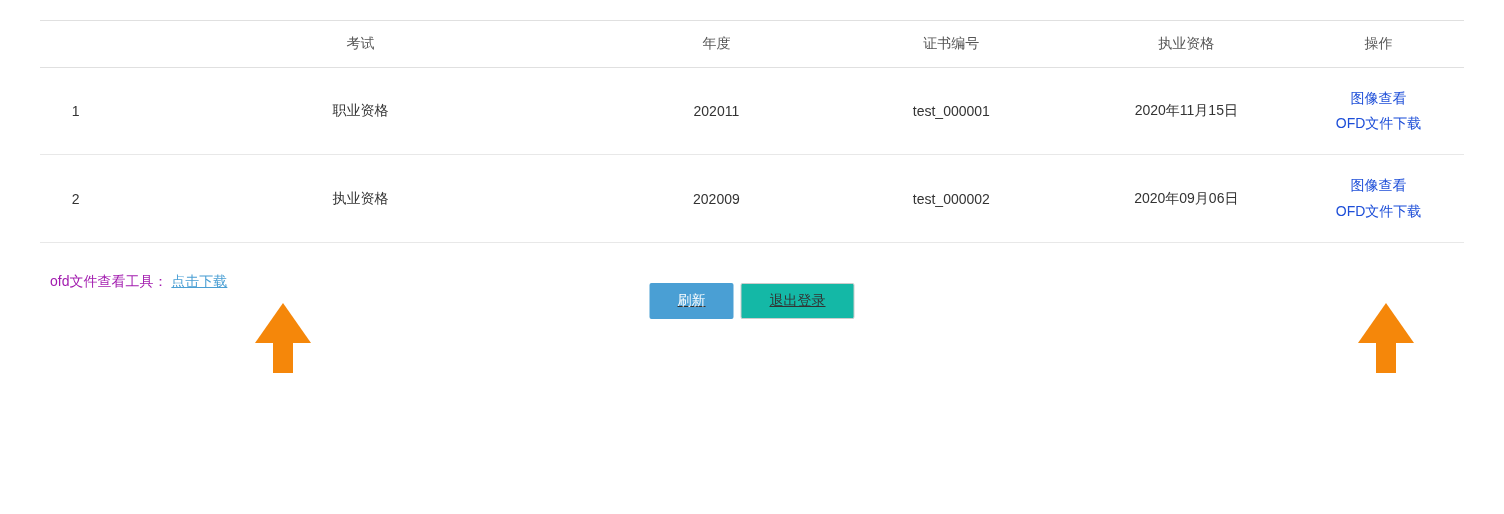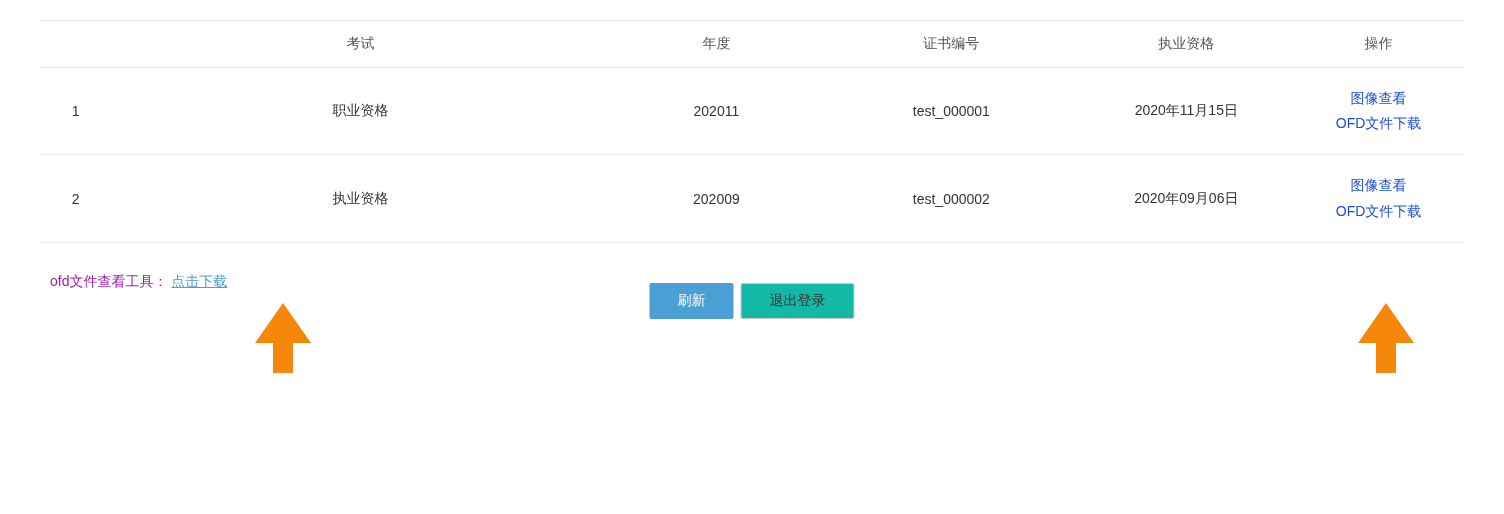--- a/index.html
+++ b/index.html
@@ -175,20 +175,21 @@
       padding-top: 10px;
     }
 
     .buttons-row {
       position: absolute;
       left: 50%;
       transform: translateX(-50%);
       top: 20px;
       display: flex;
       gap: 7px;
+      text-decoration: underline;
     }
   </style>
 </head>
 <body>
 
 <div class="page-container">
 
   <table class="main-table">
     <thead>
       <tr>

